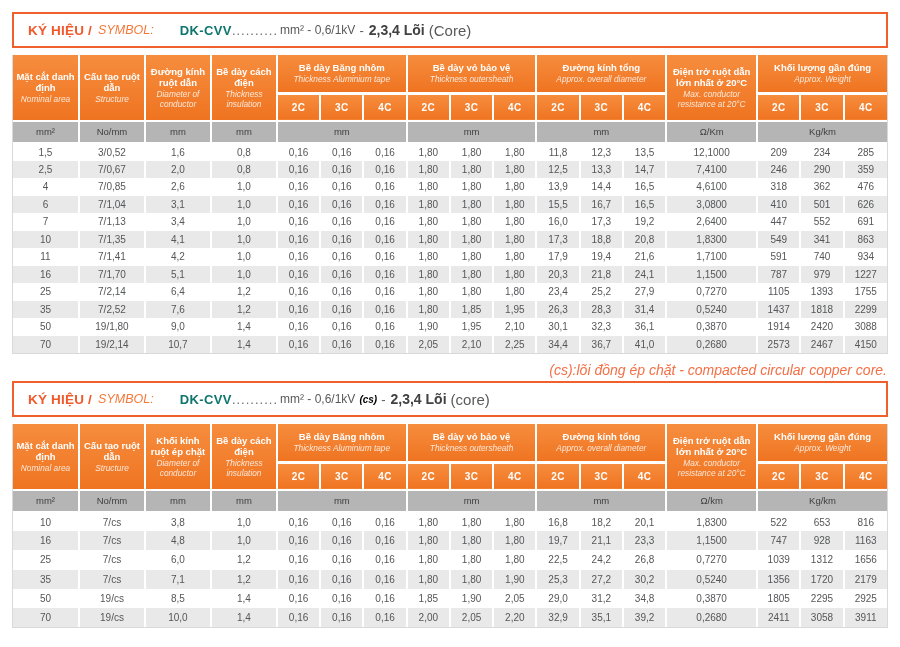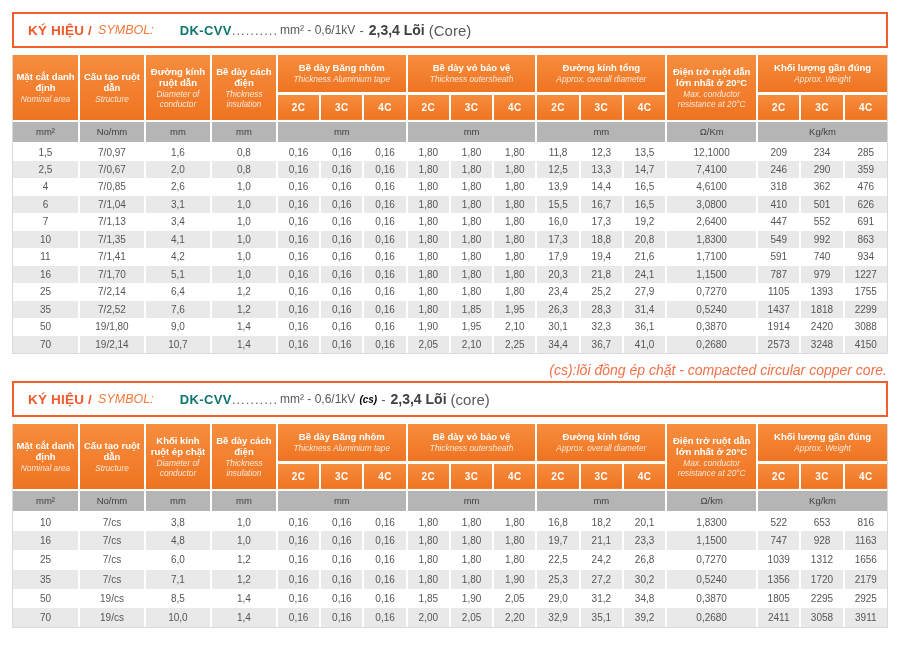--- a/index.html
+++ b/index.html
@@ -167,21 +167,21 @@
             <td colspan="3">mm</td>
             <td colspan="3">mm</td>
             <td colspan="3">mm</td>
             <td>Ω/Km</td>
             <td colspan="3">Kg/km</td>
           </tr>
         </thead>
         <tbody>
           <tr>
             <td class="cell">1,5</td>
-            <td class="cell">7/0,97</td>
+            <td class="cell">3/0,52</td>
             <td class="cell">1,6</td>
             <td class="cell">0,8</td>
             <td class="cell">0,16</td>
             <td class="cell">0,16</td>
             <td class="cell">0,16</td>
             <td class="cell">1,80</td>
             <td class="cell">1,80</td>
             <td class="cell">1,80</td>
             <td class="cell">11,8</td>
             <td class="cell">12,3</td>
@@ -276,21 +276,21 @@
             <td class="cell">0,16</td>
             <td class="cell">0,16</td>
             <td class="cell">1,80</td>
             <td class="cell">1,80</td>
             <td class="cell">1,80</td>
             <td class="cell">17,3</td>
             <td class="cell">18,8</td>
             <td class="cell">20,8</td>
             <td class="cell">1,8300</td>
             <td class="cell">549</td>
-            <td class="cell">992</td>
+            <td class="cell">341</td>
             <td class="cell">863</td>
           </tr>
           <tr>
             <td class="cell">11</td>
             <td class="cell">7/1,41</td>
             <td class="cell">4,2</td>
             <td class="cell">1,0</td>
             <td class="cell">0,16</td>
             <td class="cell">0,16</td>
             <td class="cell">0,16</td>
@@ -390,21 +390,21 @@
             <td class="cell">0,16</td>
             <td class="cell">0,16</td>
             <td class="cell">2,05</td>
             <td class="cell">2,10</td>
             <td class="cell">2,25</td>
             <td class="cell">34,4</td>
             <td class="cell">36,7</td>
             <td class="cell">41,0</td>
             <td class="cell">0,2680</td>
             <td class="cell">2573</td>
-            <td class="cell">3248</td>
+            <td class="cell">2467</td>
             <td class="cell">4150</td>
           </tr>
         </tbody>
       </table>
   </div>
 
   <div class="cs-note">(cs):lõi đồng ép chặt - compacted circular copper core.</div>
 
   <div class="sym-box">
     <span class="t-vi">KÝ HIỆU /</span>

